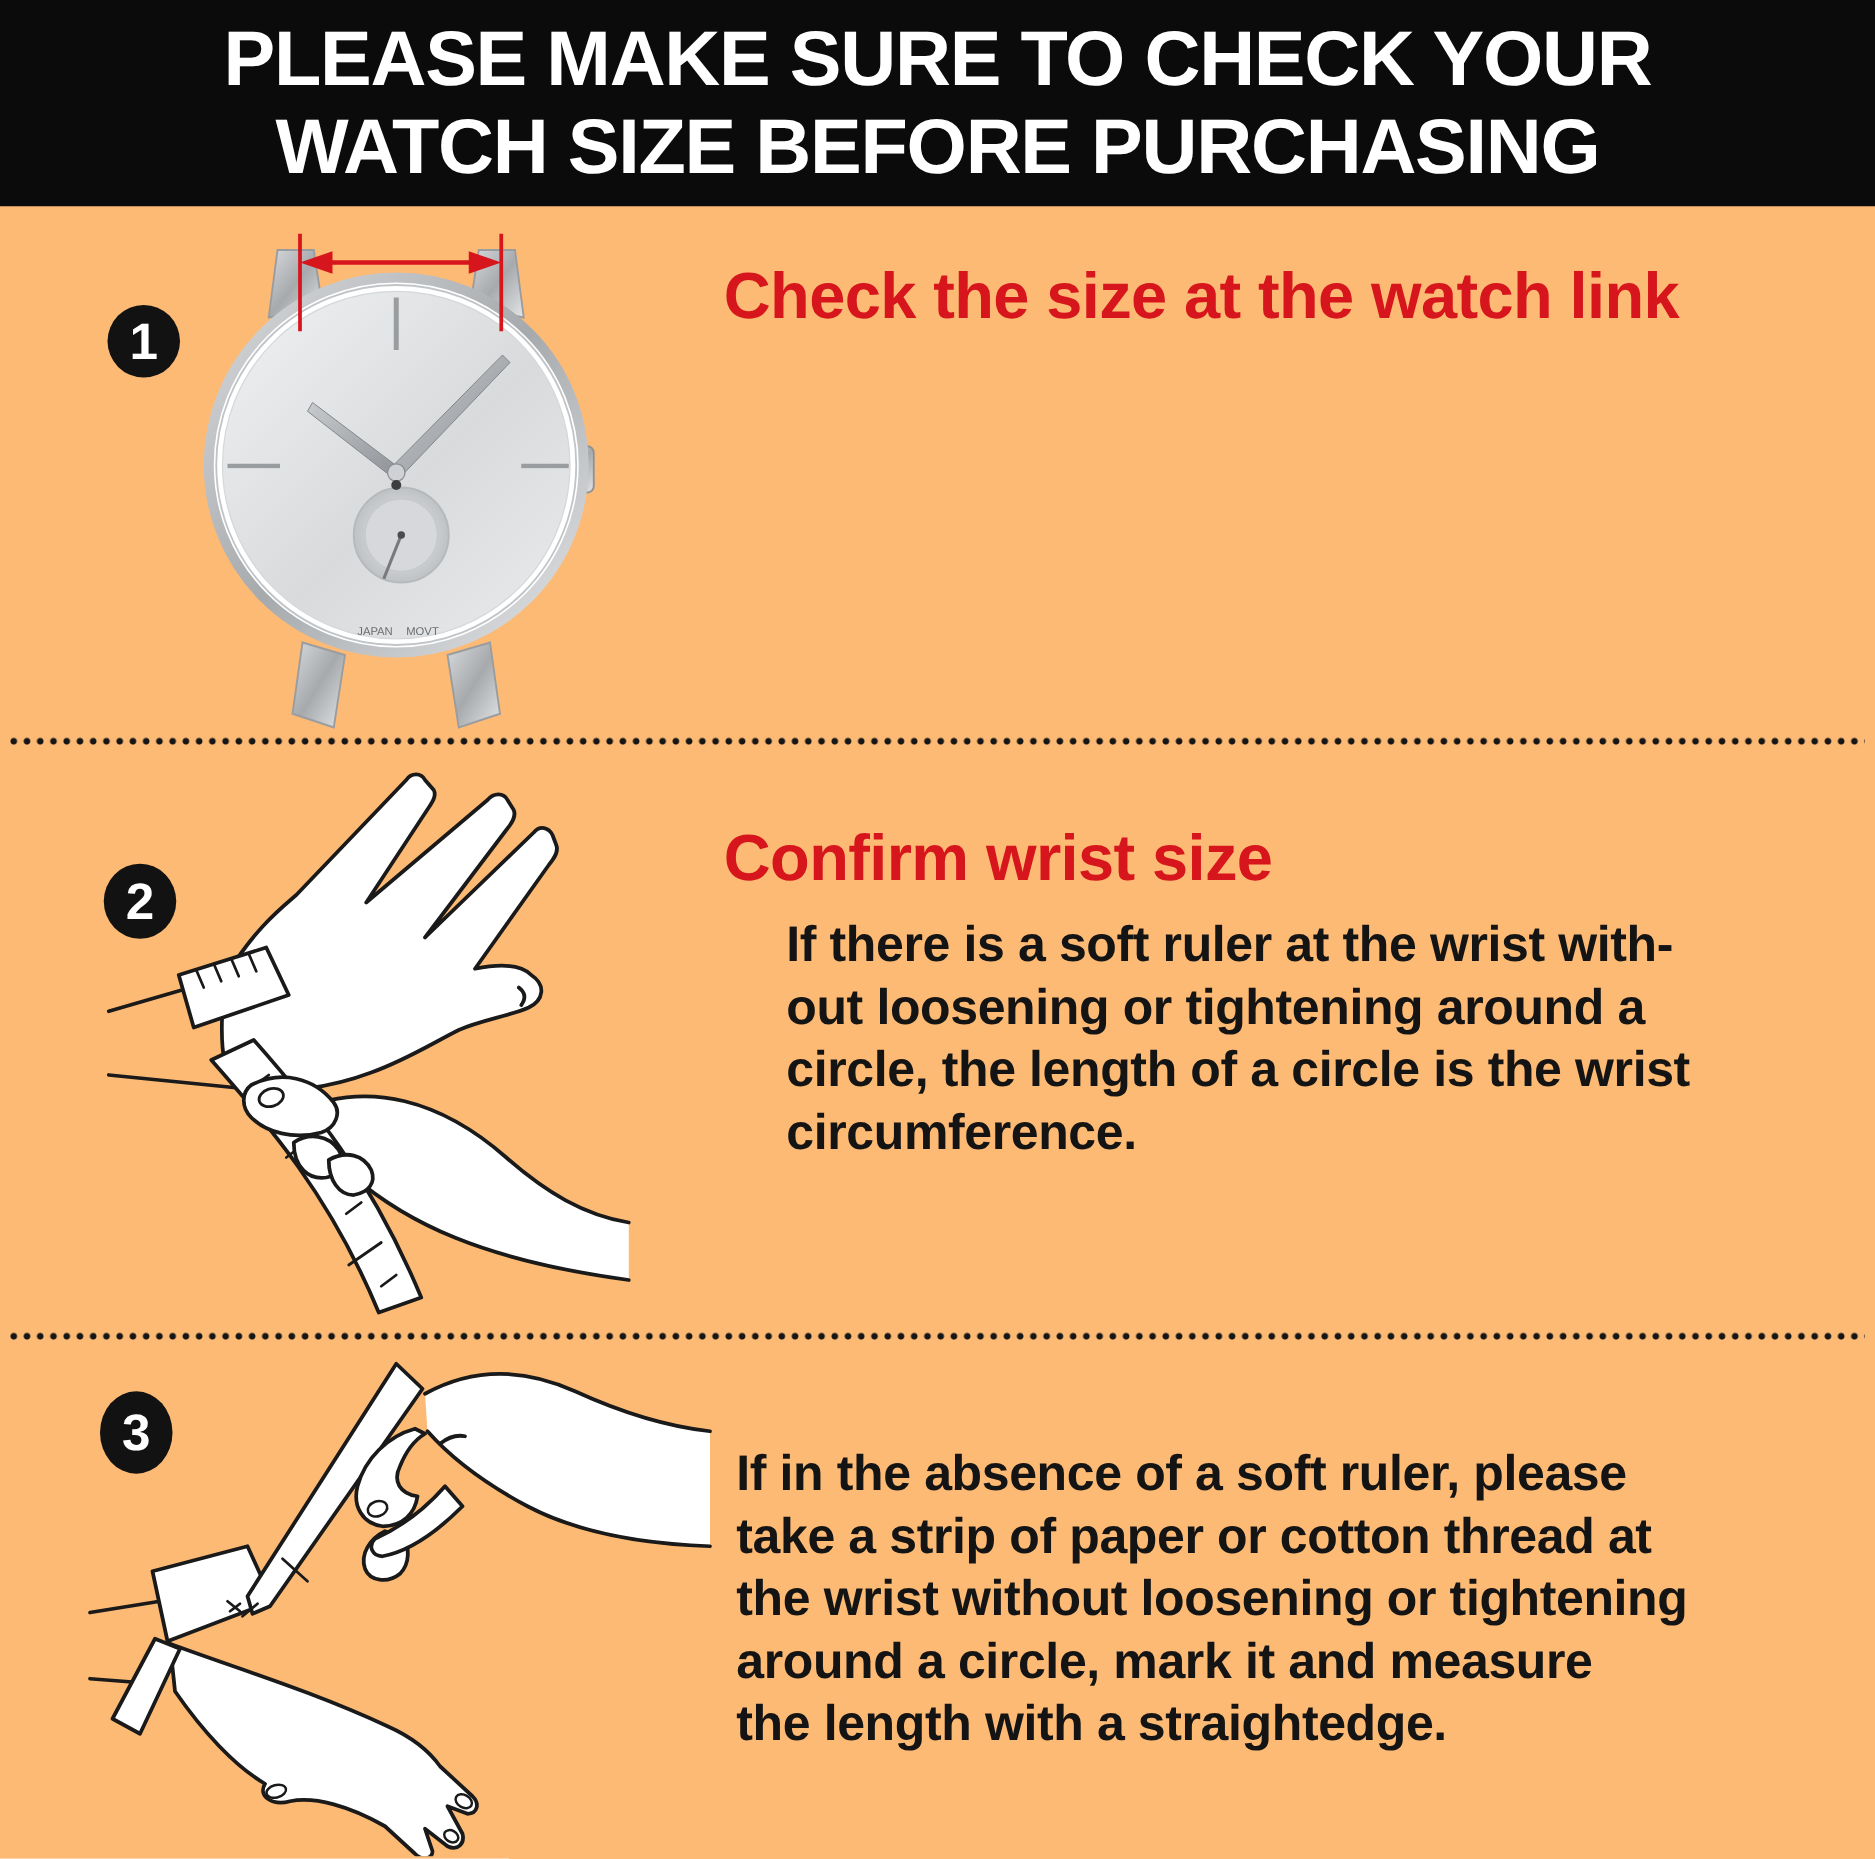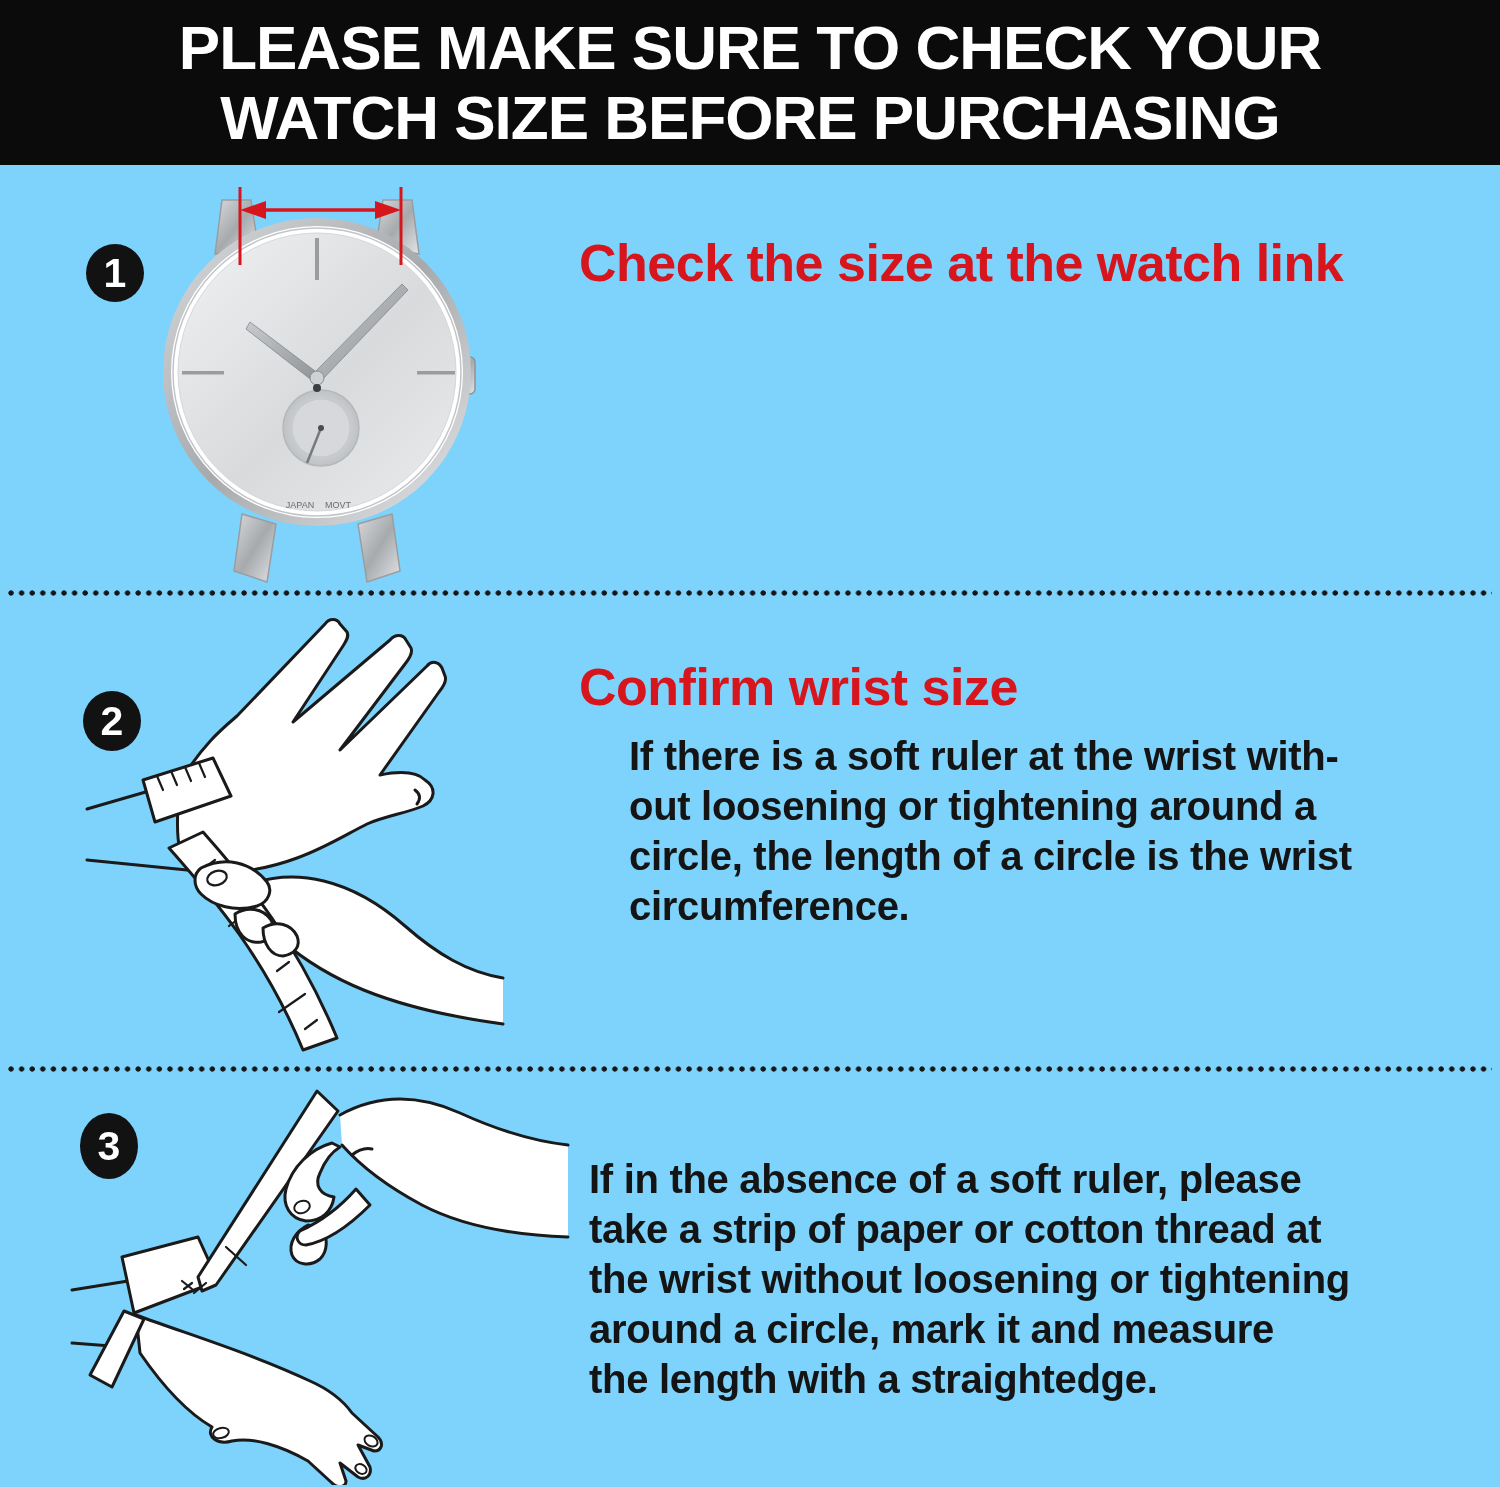--- a/index.html
+++ b/index.html
@@ -1,32 +1,32 @@
 <!DOCTYPE html>
 <html><head>
 <meta charset="utf-8">
 <style>
   html,body{margin:0;padding:0;background:#fff;}
-  .page{position:relative;width:1500px;height:1487px;background:#7dd3fc;overflow:hidden;
+  .page{position:relative;width:1500px;height:1487px;background:#fdba74;overflow:hidden;
         font-family:"Liberation Sans",sans-serif;text-decoration:underline;}
 
   .banner{position:absolute;left:0;top:0;width:1500px;height:165px;background:#0b0b0b;
           display:flex;align-items:center;justify-content:center;}
   .banner-title{margin:0;color:#ffffff;font-size:62px;line-height:70px;font-weight:bold;
                 text-align:center;white-space:pre;letter-spacing:-1px;}
 
   .badge{position:absolute;background:#121212;border-radius:50%;color:#ffffff;
          display:flex;align-items:center;justify-content:center;font-weight:bold;font-size:41px;}
   .badge-1{left:86px;top:244px;width:58px;height:58px;}
   .badge-2{left:83px;top:691px;width:58px;height:60px;}
   .badge-3{left:80px;top:1113px;width:58px;height:66px;}
 
   .heading{position:absolute;margin:0;color:#d7151c;font-size:52px;font-weight:bold;
            letter-spacing:-0.5px;white-space:pre;}
-  .heading-1{left:579px;top:207px;margin-top:26px;}
+  .heading-1{left:579px;top:207px;}
   .heading-2{left:579px;top:657px;}
 
   .body{position:absolute;margin:0;color:#141414;font-size:40px;line-height:50px;
         font-weight:bold;white-space:pre;letter-spacing:-0.3px;}
   .body-1{left:585px;top:283px;}
   .body-2{left:585px;top:731px;margin-left:44px;}
   .body-3{left:589px;top:1154px;}
 
   .dotted{position:absolute;left:8px;width:1484px;height:6px;background-repeat:repeat-x;
           background-image:radial-gradient(circle at 3px 3px,#161616 2.3px,transparent 3px);

